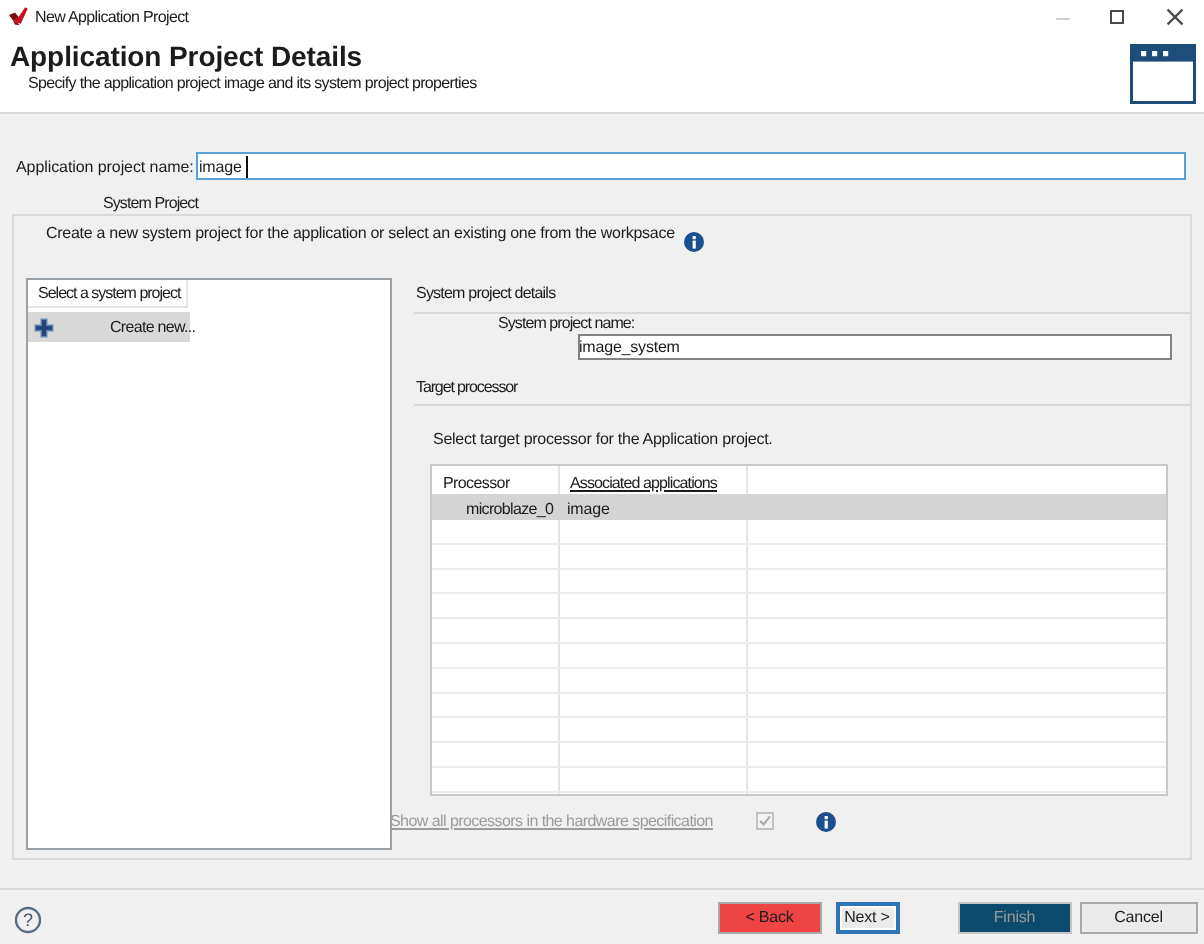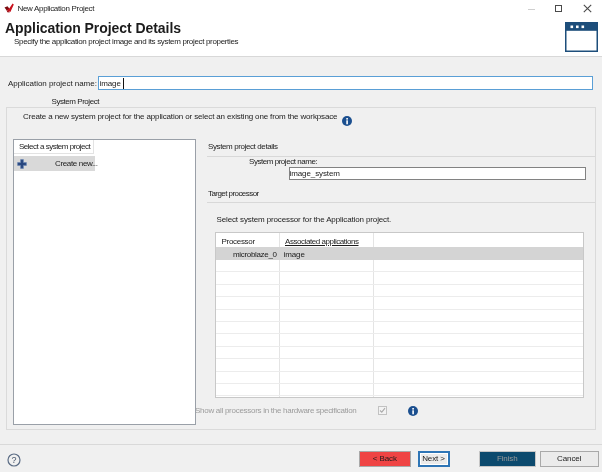--- a/index.html
+++ b/index.html
@@ -63,39 +63,39 @@
 <div class="t" style="left:208px;top:141px;letter-spacing:-0.39px;">System project details</div>
 <div class="abs" style="left:207px;top:155.5px;width:388px;height:1px;background:#d8d8d8;"></div>
 
 <div class="t" style="left:215px;top:156px;letter-spacing:-0.46px;margin-left:34px;">System project name:</div>
 <div class="abs" style="left:289px;top:166.5px;width:297px;height:13px;background:#fff;border:1px solid #828282;"></div>
 <div class="t" style="left:289.5px;top:167.5px;letter-spacing:-0.1px;">image_system</div>
 
 <div class="t" style="left:208px;top:187.5px;letter-spacing:-0.56px;">Target processor</div>
 <div class="abs" style="left:207px;top:202px;width:388px;height:1px;background:#d8d8d8;"></div>
 
-<div class="t" style="left:216.5px;top:213.5px;letter-spacing:-0.13px;">Select system processor for the Application project.</div>
+<div class="t" style="left:216.5px;top:213.5px;letter-spacing:-0.13px;">Select target processor for the Application project.</div>
 
 <div class="abs" style="left:215px;top:232px;width:369px;height:165.5px;background:#fff;border:1px solid #c8c8c8;"></div>
 
 <div class="abs" style="left:278.8px;top:233px;width:1px;height:163.5px;background:#e4e4e4;"></div>
 <div class="abs" style="left:373px;top:233px;width:1px;height:163.5px;background:#e4e4e4;"></div>
 
 <div class="abs" style="left:216px;top:246.5px;width:367px;height:1px;background:#cfcfcf;"></div>
 <div class="t" style="left:221.5px;top:235.5px;letter-spacing:-0.3px;">Processor</div>
 <div class="t" style="left:285px;top:235.5px;letter-spacing:-0.44px;text-decoration:underline;">Associated applications</div>
 
 <div class="abs" style="left:216px;top:247px;width:367px;height:13px;background:#d4d4d4;"></div>
 <div class="t" style="left:233px;top:248.5px;letter-spacing:-0.33px;">microblaze_0</div>
 <div class="t" style="left:283.5px;top:248.5px;letter-spacing:-0.1px;">image</div>
 
 <div class="abs" style="left:216px;top:260px;width:367px;height:136.5px;
   background:repeating-linear-gradient(to bottom, transparent 0, transparent 11.4px, #ececec 11.4px, #ececec 12.4px);"></div>
 
-<div class="t" style="left:195px;top:404.5px;color:#9b9b9b;letter-spacing:-0.28px;">Show all processors in the hardware specification</div>
+<div class="t" style="left:195px;top:404.5px;color:#9b9b9b;letter-spacing:-0.28px;text-decoration:underline;">Show all processors in the hardware specification</div>
 <div class="abs" style="left:378px;top:406px;width:9px;height:9px;background:#f3f3f3;border:1px solid #c2c2c2;"></div>
 <svg class="abs" style="left:379px;top:407px;" width="7" height="7" viewBox="0 0 7 7">
   <path d="M1 3.5 L2.8 5.2 L6 1.2" stroke="#ababab" stroke-width="1.1" fill="none"></path>
 </svg>
 <svg class="abs" style="left:408px;top:406px;" width="10" height="10" viewBox="0 0 10 10">
   <circle cx="5" cy="5" r="5" fill="#1b4f8f"></circle>
   <rect x="4.3" y="2" width="1.6" height="1.6" fill="#fff"></rect>
   <rect x="4.3" y="4.3" width="1.6" height="4" fill="#fff"></rect>
 </svg>
 

